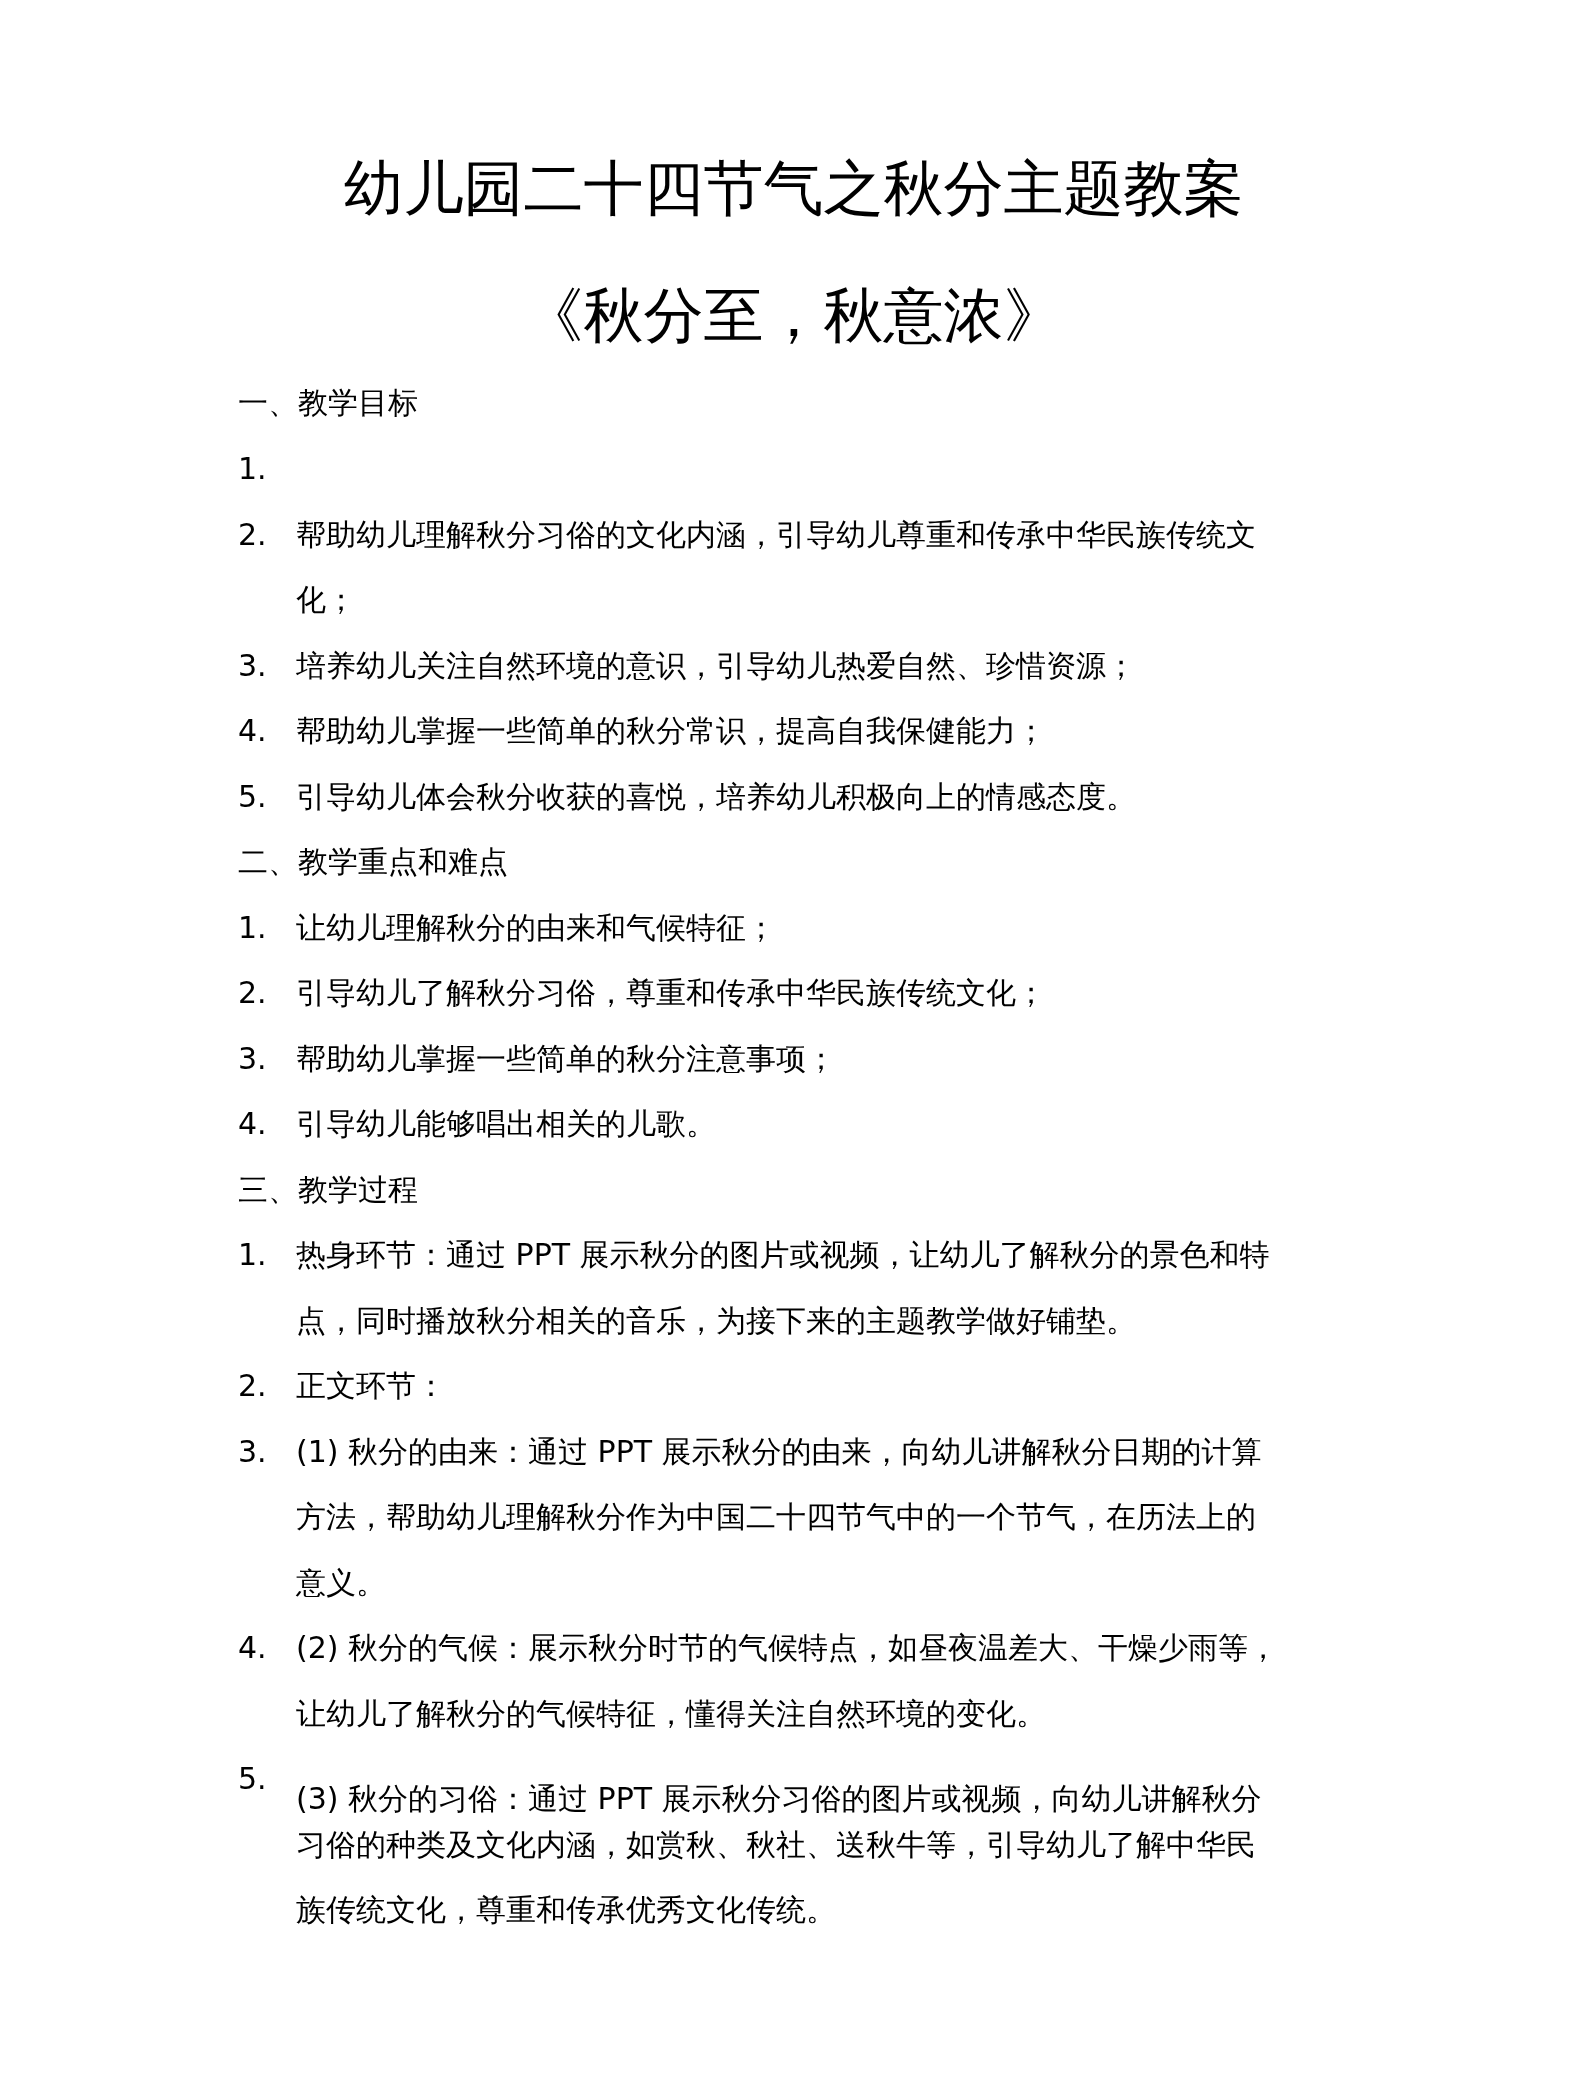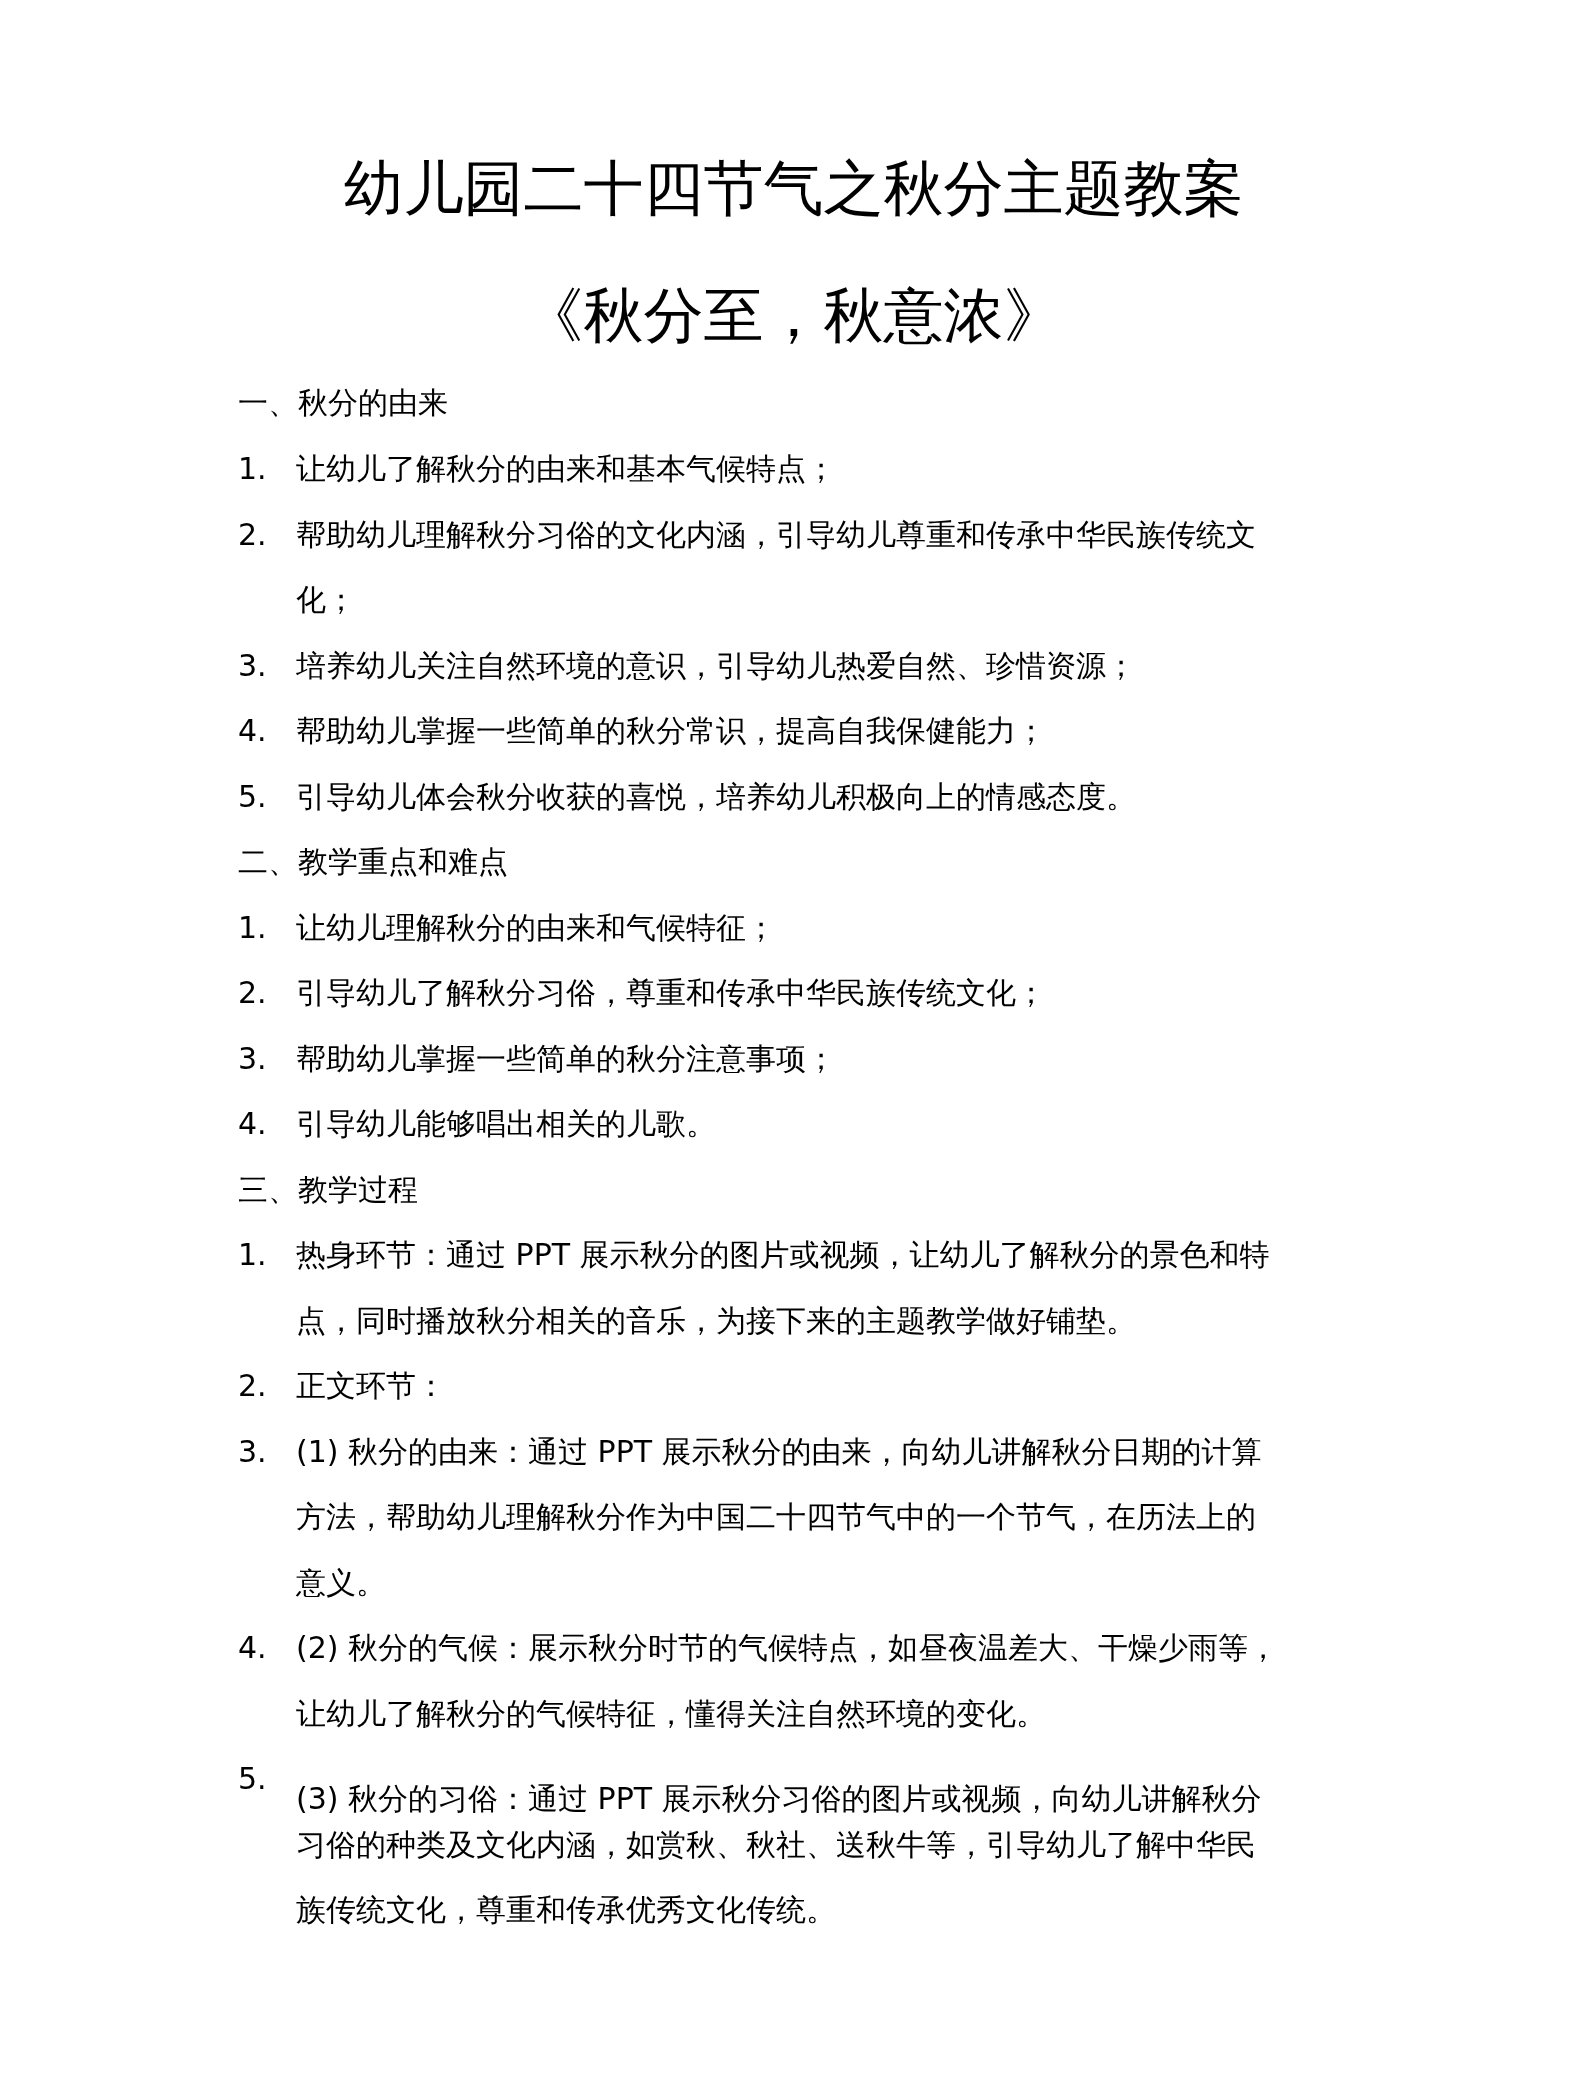--- a/index.html
+++ b/index.html
@@ -55,24 +55,23 @@
   }
 </style>
 </head>
 <body>
 
 <div class="page">
 
   <h1 class="title main">幼儿园二十四节气之秋分主题教案</h1>
   <h2 class="title sub">《秋分至，秋意浓》</h2>
 
-  <div class="line heading" style="top:388px;">一、秋分的由来</div>
+  <div class="line heading" style="top:388px;">一、教学目标</div>
 
   <div class="num" style="top:454px;">1.</div>
-  <div class="line text" style="top:454px;">让幼儿了解秋分的由来和基本气候特点；</div>
 
   <div class="num" style="top:520px;">2.</div>
   <div class="line text" style="top:520px;">帮助幼儿理解秋分习俗的文化内涵，引导幼儿尊重和传承中华民族传统文</div>
   <div class="line text" style="top:585px;">化；</div>
 
   <div class="num" style="top:651px;">3.</div>
   <div class="line text" style="top:651px;text-align:center;">培养幼儿关注自然环境的意识，引导幼儿热爱自然、珍惜资源；</div>
 
   <div class="num" style="top:716px;">4.</div>
   <div class="line text" style="top:716px;">帮助幼儿掌握一些简单的秋分常识，提高自我保健能力；</div>

